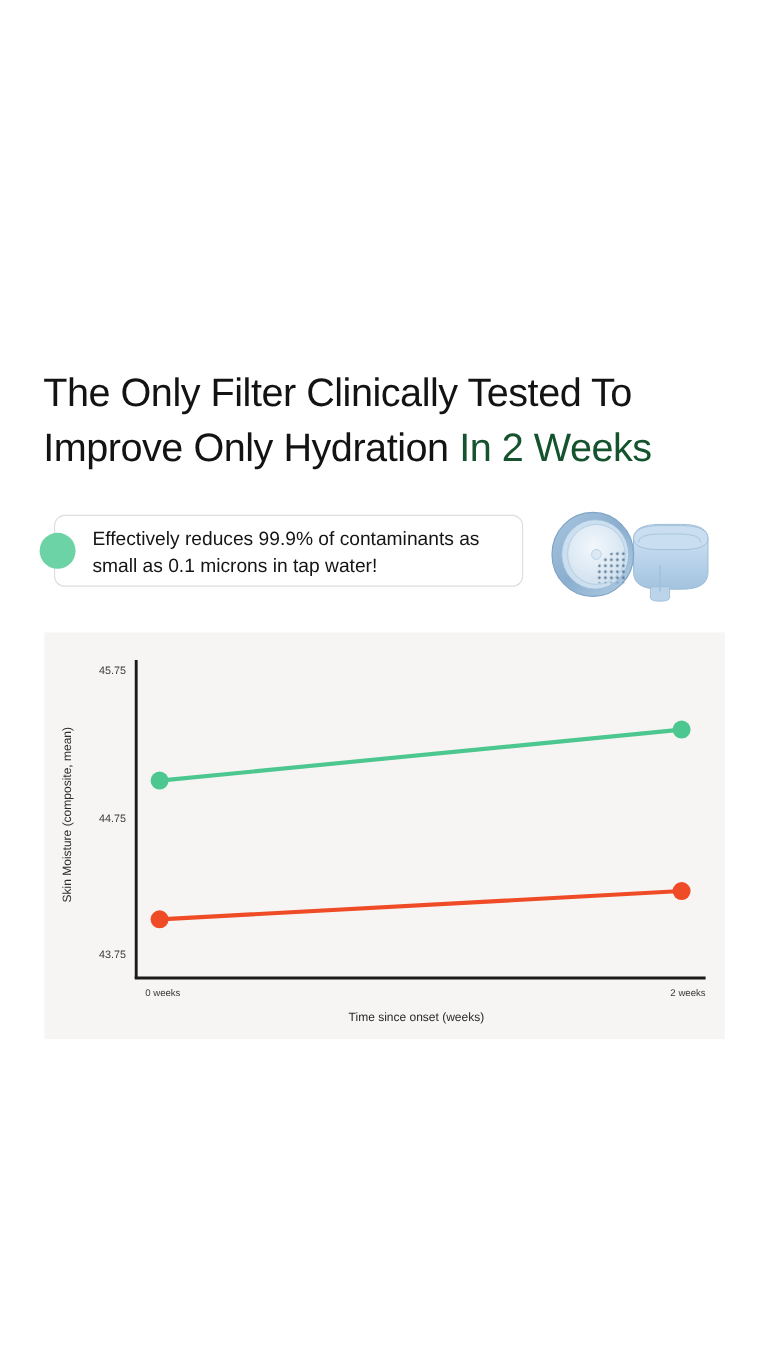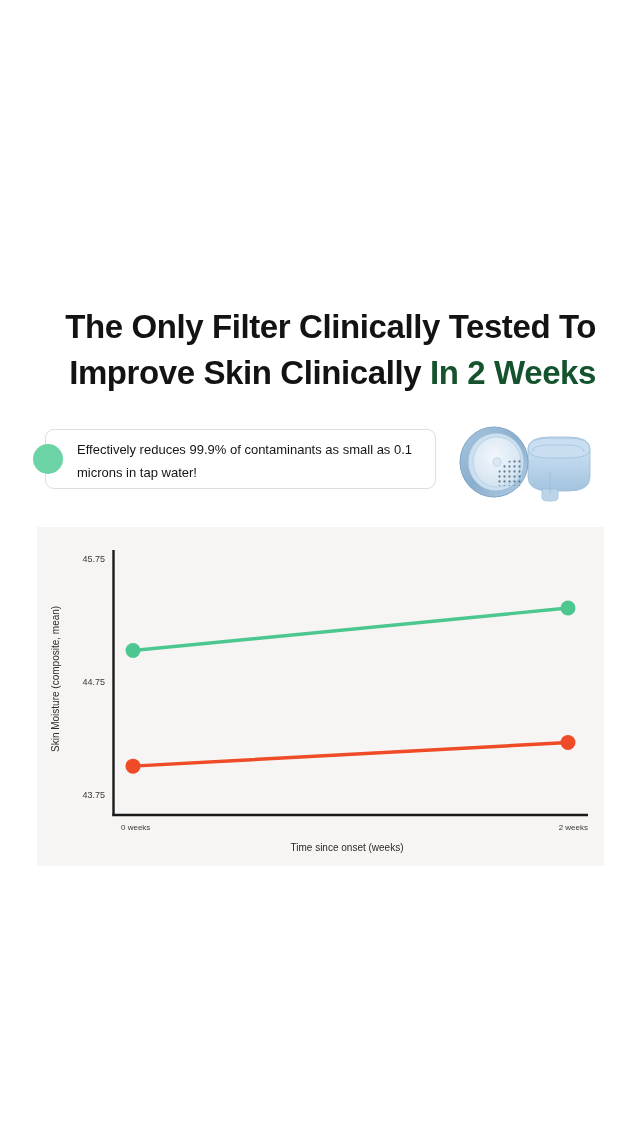--- a/index.html
+++ b/index.html
@@ -18,43 +18,42 @@
   
   #headline {
     position: absolute;
     left: 36px;
     top: 304px;
     width: 560px;
     font-size: 33px;
     line-height: 46px;
     letter-spacing: -0.4px;
     color: #131313;
-    font-weight: 700;
-    text-align: right;
+    font-weight: 400;
   }
   #headline .accent { color: #14532d; }
 
   
   #claim-box {
     position: absolute;
     left: 45px;
     top: 429px;
     width: 391px;
     height: 60px;
     box-sizing: border-box;
     border: 1px solid #DEDEDE;
     border-radius: 9px;
     background: #ffffff;
   }
   #claim-text {
     position: absolute;
     left: 31px;
     top: 8px;
     right: 10px;
-    font-size: 13px;
+    font-size: 16px;
     line-height: 23px;
     color: #151515;
   }
   #claim-dot {
     position: absolute;
     left: 33px;
     top: 444px;
     width: 30px;
     height: 30px;
     border-radius: 50%;
@@ -89,21 +88,21 @@
     font-family: "Liberation Sans", sans-serif;
     font-size: 8px;
     fill: #3A3A3A;
   }
 </style>
 </head>
 <body>
 
 <div id="headline">
   <span>The Only Filter Clinically Tested To</span><br>
-  <span>Improve Skin Clinically </span><span class="accent">In 2 Weeks</span>
+  <span>Improve Only Hydration </span><span class="accent">In 2 Weeks</span>
 </div>
 
 <div id="claim-box">
   <div id="claim-text">Effectively reduces 99.9% of contaminants as small as 0.1 microns in tap water!</div>
 </div>
 <div id="claim-dot"></div>
 
 <div id="product">
   <svg width="148" height="86" viewBox="0 0 148 86">
     <defs>

